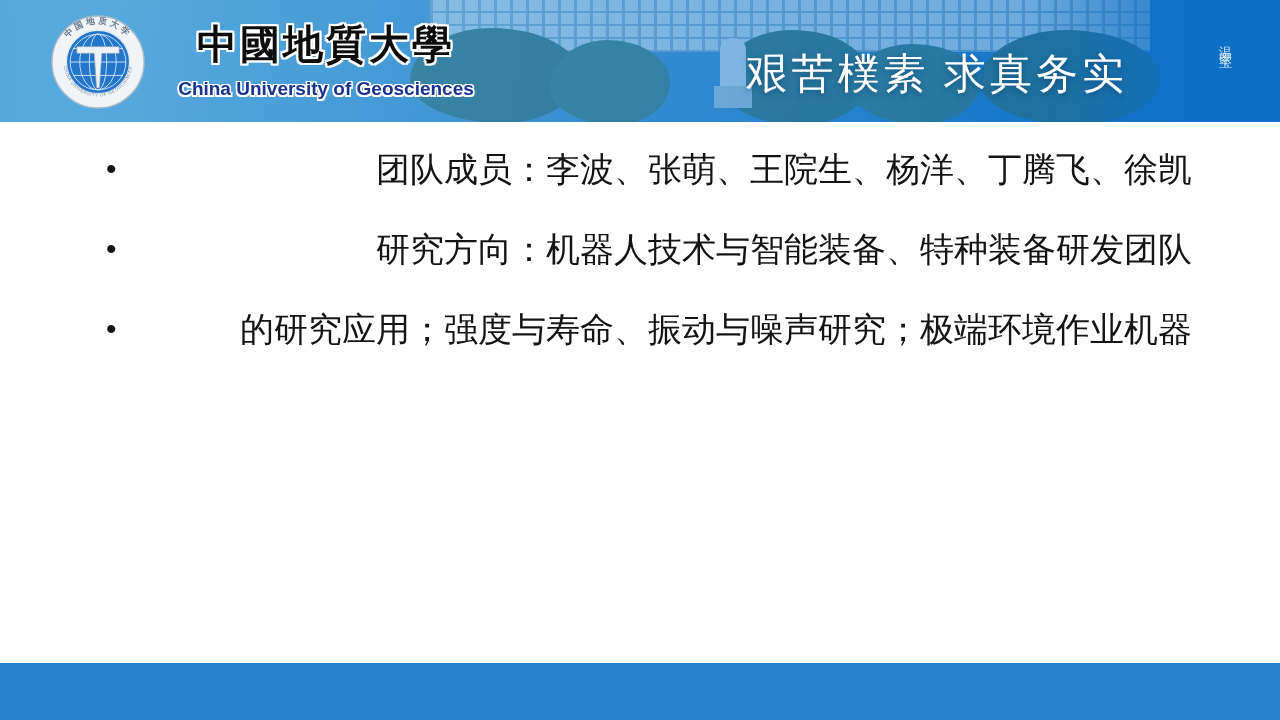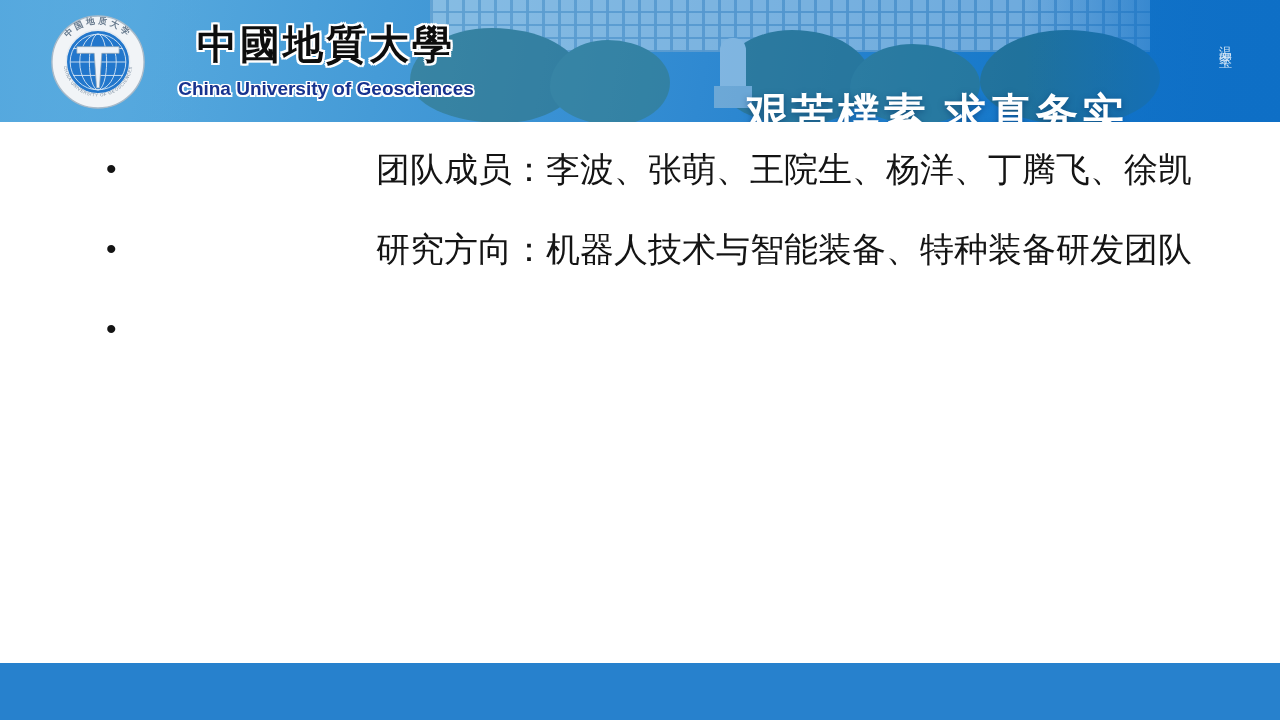--- a/index.html
+++ b/index.html
@@ -47,23 +47,22 @@
   }
   .uni-en{
     font-size:19px;font-weight:bold;color:#17338f;letter-spacing:0px;margin-top:2px;white-space:nowrap;
     text-shadow:1.5px 0 0 #fff,-1.5px 0 0 #fff,0 1.5px 0 #fff,0 -1.5px 0 #fff,1.5px 1.5px 0 #fff,-1.5px -1.5px 0 #fff,1.5px -1.5px 0 #fff,-1.5px 1.5px 0 #fff;
   }
 
   
   .motto{
     position:absolute;right:152px;top:46px;
     font-family:"Liberation Serif","DejaVu Serif",serif;
-    font-size:42px;font-weight:bold;color:#ffffff;letter-spacing:4px;white-space:nowrap;
+    font-size:42px;font-weight:normal;color:#ffffff;letter-spacing:4px;white-space:nowrap;
     text-shadow:0 2px 6px rgba(5,50,100,.55);
-    margin-top:40px;
   }
   .signature{
     position:absolute;right:46px;top:36px;height:78px;
     writing-mode:vertical-rl;font-size:13px;color:#eaf3fb;letter-spacing:4px;
     font-family:"Liberation Serif","DejaVu Serif",serif;opacity:.9;
   }
 
   
   .title{
     margin:34px 0 0 0;text-align:center;
@@ -141,18 +140,19 @@
       <span class="dot">•</span>
       <span class="btext">团队成员：李波、张萌、王院生、杨洋、丁腾飞、徐凯</span>
     </li>
     <li>
       <span class="dot">•</span>
       <span class="btext">研究方向：机器人技术与智能装备、特种装备研发团队</span>
     </li>
     <li>
       <span class="dot">•</span>
       <span class="btext">
+        <span class="bline">的研究应用；强度与寿命、振动与噪声研究；极端环境作业机器</span>
       </span>
     </li>
   </ul>
 
   <div class="footer"></div>
 </div>
 
 </body></html>

